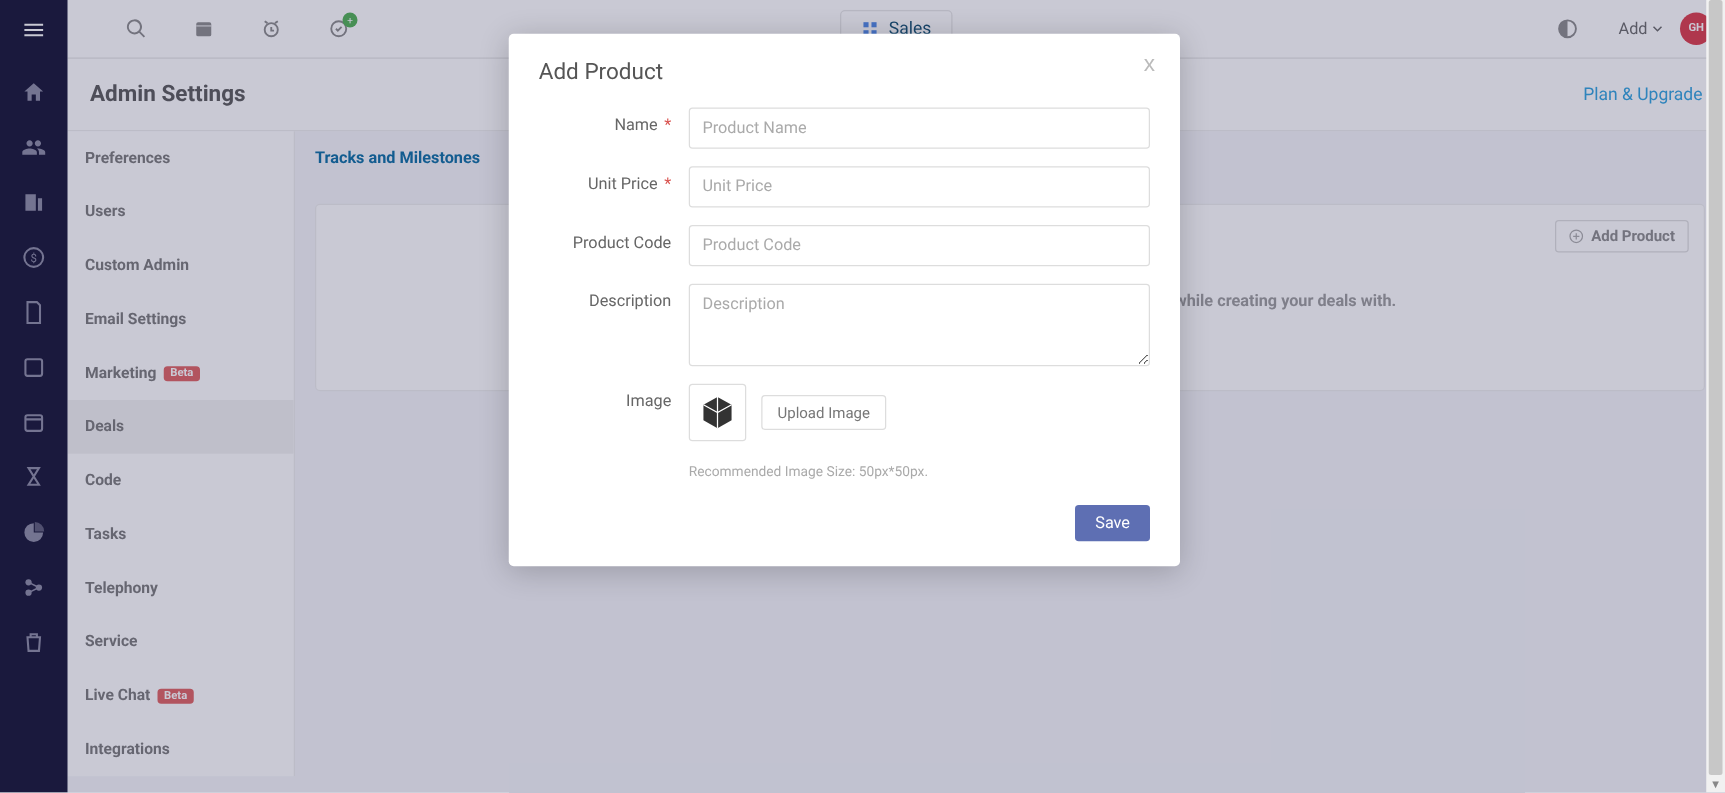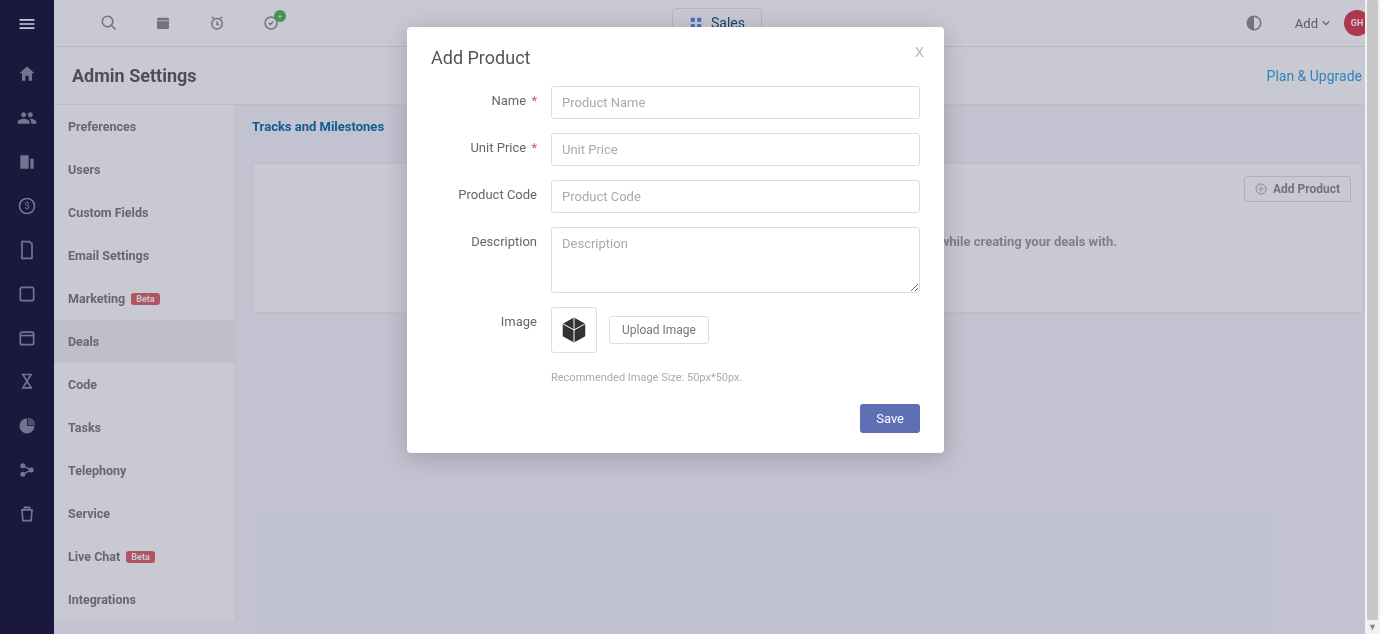--- a/index.html
+++ b/index.html
@@ -180,21 +180,21 @@
 
   <div class="main-body">
     <div class="settings-sidebar">
       <div class="s-item">
           <span>Preferences</span>
         </div>
       <div class="s-item">
           <span>Users</span>
         </div>
       <div class="s-item">
-          <span>Custom Fields</span>
+          <span>Custom Admin</span>
         </div>
       <div class="s-item">
           <span>Email Settings</span>
         </div>
       <div class="s-item">
           <span>Marketing</span>
           <span class="badge badge-beta">Beta</span>
         </div>
       <div class="s-item active">
           <span>Deals</span>

